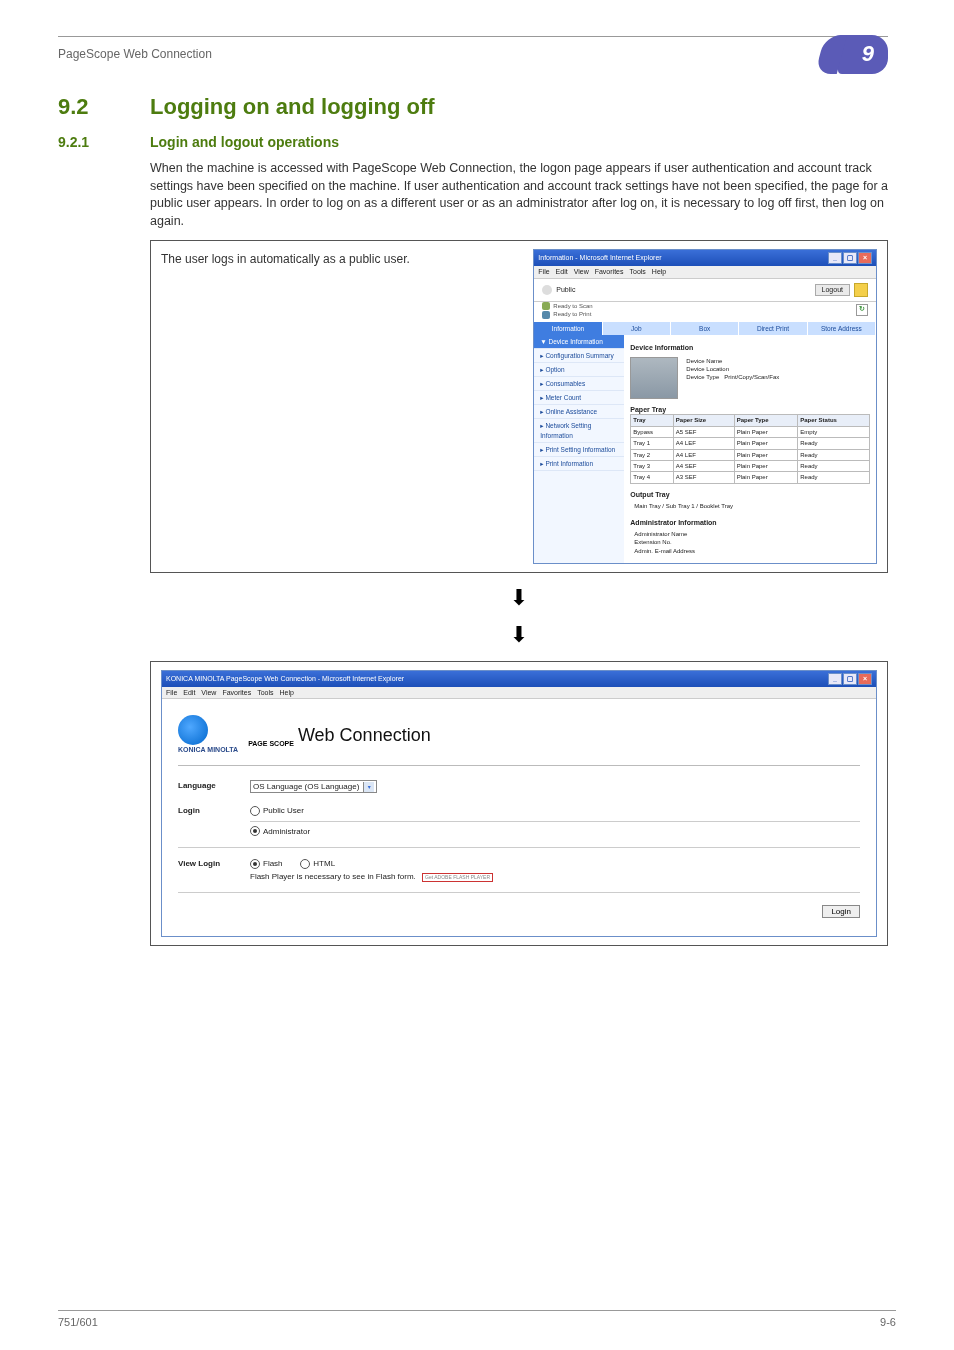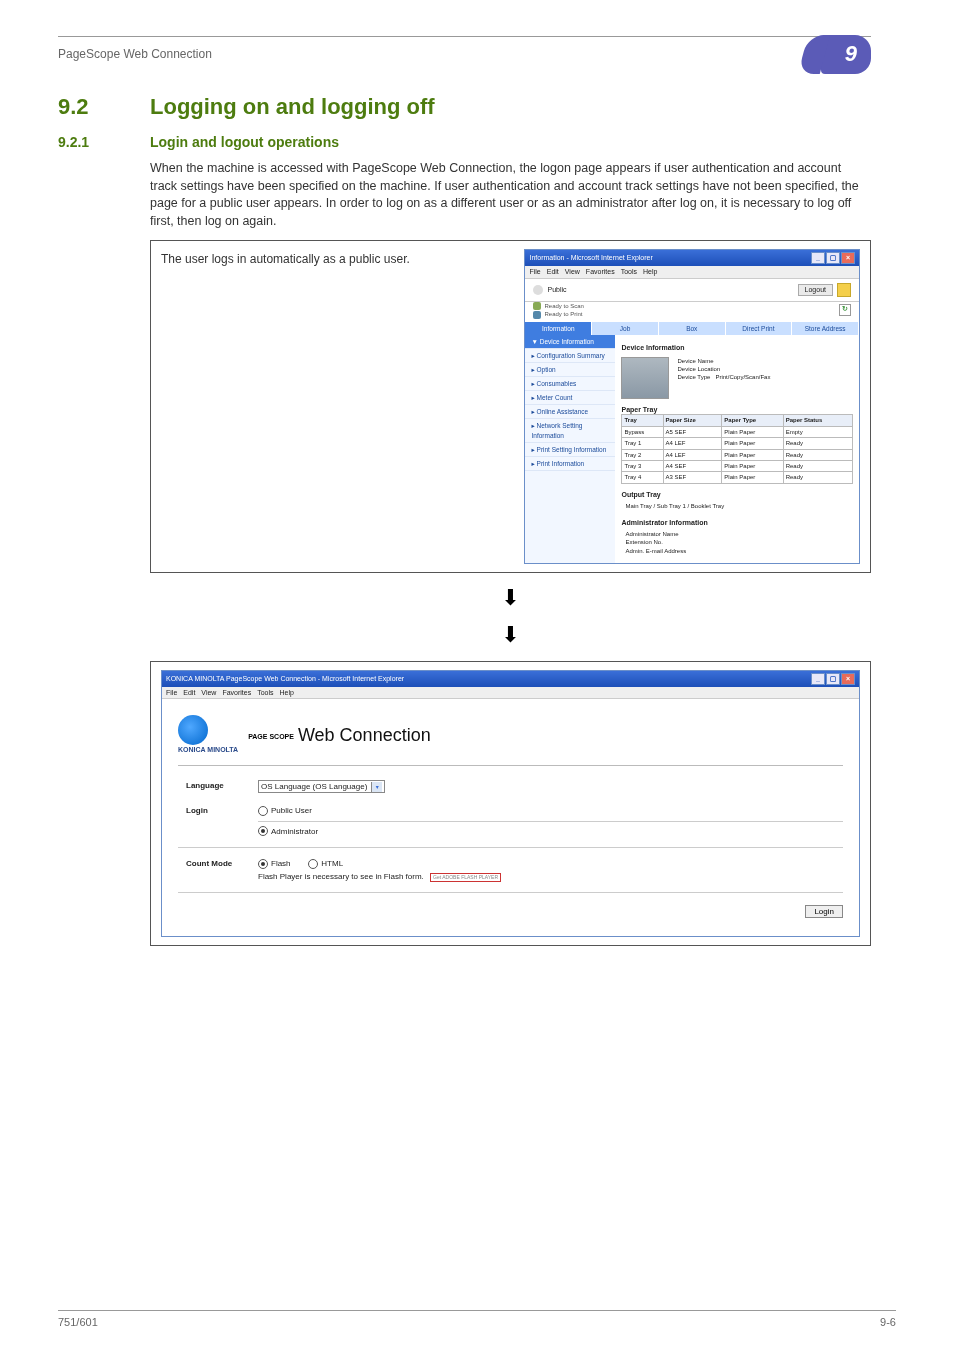--- a/index.html
+++ b/index.html
@@ -7,21 +7,21 @@
     font-family: Arial, Helvetica, sans-serif;
     background: #fff;
     color: #333;
     font-size: 12px;
     line-height: 1.4;
   }
   .page {
     width: 954px;
     min-height: 1350px;
     box-sizing: border-box;
-    padding: 36px 83px 20px 58px;
+    padding: 36px 66px 20px 58px;
     position: relative;
     border-radius: 24px;
   }
   .top-rule {
     border-top: 1px solid #999;
     height: 0;
     margin-bottom: 4px;
   }
   .header-row {
     display: flex;
@@ -184,21 +184,21 @@
   .sect-body { font-size:6px; padding:2px 4px;}
   
   .login-body { padding: 16px 16px 10px 16px; }
   .brand-row { display:flex; align-items:center; gap:10px; padding-bottom:10px; border-bottom:1px solid #bbb;}
   .brand-logo { width:30px; height:30px; border-radius:50%; background:radial-gradient(circle at 40% 40%, #4fa8ff, #0066cc);}
   .brand-name { font-size:7px; color:#2a4a8a; font-weight:bold;}
   .brand-title { flex:1; font-size:18px; color:#111;}
   .ps { font-size:7px; font-weight:bold; letter-spacing:0;}
   .login-form { padding:8px 0; }
   .lf-row { display:flex; align-items:flex-start; padding:6px 0;}
-  .lf-label { width:72px; font-size:8px; font-weight:bold;margin-left:8px; }
+  .lf-label { width:72px; font-size:8px; font-weight:bold; }
   .lf-field { flex:1; font-size:8px; }
   .radio { width:8px; height:8px; border:1px solid #555; border-radius:50%; display:inline-block; margin-right:3px; vertical-align:middle;}
   .radio.checked::after { content:""; display:block; width:4px; height:4px; background:#333; border-radius:50%; margin:2px;}
   .checkbox { width:8px; height:8px; border:1px solid #555; display:inline-block; margin-right:3px; vertical-align:middle;}
   .dropdown { border:1px solid #888; padding:0 2px; display:inline-flex; align-items:center; gap:4px; background:#fff;}
   .dropdown .arrow { width:10px; height:10px; background:#dbe6f5; border-left:1px solid #888; text-align:center; line-height:10px; font-size:6px; color:#3a6fd8;}
   .hr { border-top:1px solid #ccc; margin:4px 0;}
   .flash-badge { display:inline-block; border:1px solid #c33; font-size:5px; padding:0 2px; color:#888; margin-left:4px;}
   .login-submit { text-align:right; padding-top:8px;}
   .login-submit button { font-size:8px; padding:1px 8px; border:1px solid #888; background:#efefef;}
@@ -384,21 +384,21 @@
         <span>Favorites</span>
         <span>Tools</span>
         <span>Help</span>
       </div>
       <div class="login-body">
         <div class="brand-row">
           <div style="text-align:center">
             <div class="brand-logo"></div>
             <div class="brand-name">KONICA MINOLTA</div>
           </div>
-          <div style="display:flex;align-items:center;gap:4px;">
+          <div style="display:flex;align-items:flex-end;gap:4px;">
             <span style="font-size:13px;font-weight:bold;color:#000;line-height:0.9;">
               <span class="ps">PAGE SCOPE</span>
             </span>
             <span class="brand-title">Web Connection</span>
           </div>
         </div>
         <div class="login-form">
           <div class="lf-row">
             <div class="lf-label">Language</div>
             <div class="lf-field">
@@ -411,21 +411,21 @@
           <div class="lf-row">
             <div class="lf-label">Login</div>
             <div class="lf-field">
               <div><span class="radio"></span><span>Public User</span></div>
               <div class="hr"></div>
               <div><span class="radio checked"></span><span>Administrator</span></div>
             </div>
           </div>
           <div class="hr"></div>
           <div class="lf-row">
-            <div class="lf-label">Count Mode</div>
+            <div class="lf-label">View Login</div>
             <div class="lf-field">
               <span><span class="radio checked"></span><span>Flash</span></span>
               &nbsp;&nbsp;&nbsp;&nbsp;&nbsp;&nbsp;
               <span><span class="radio"></span><span>HTML</span></span>
               <div style="margin-top:2px;">
                 <span>Flash Player is necessary to see in Flash form.</span>
                 <span class="flash-badge">Get ADOBE FLASH PLAYER</span>
               </div>
             </div>
           </div>

